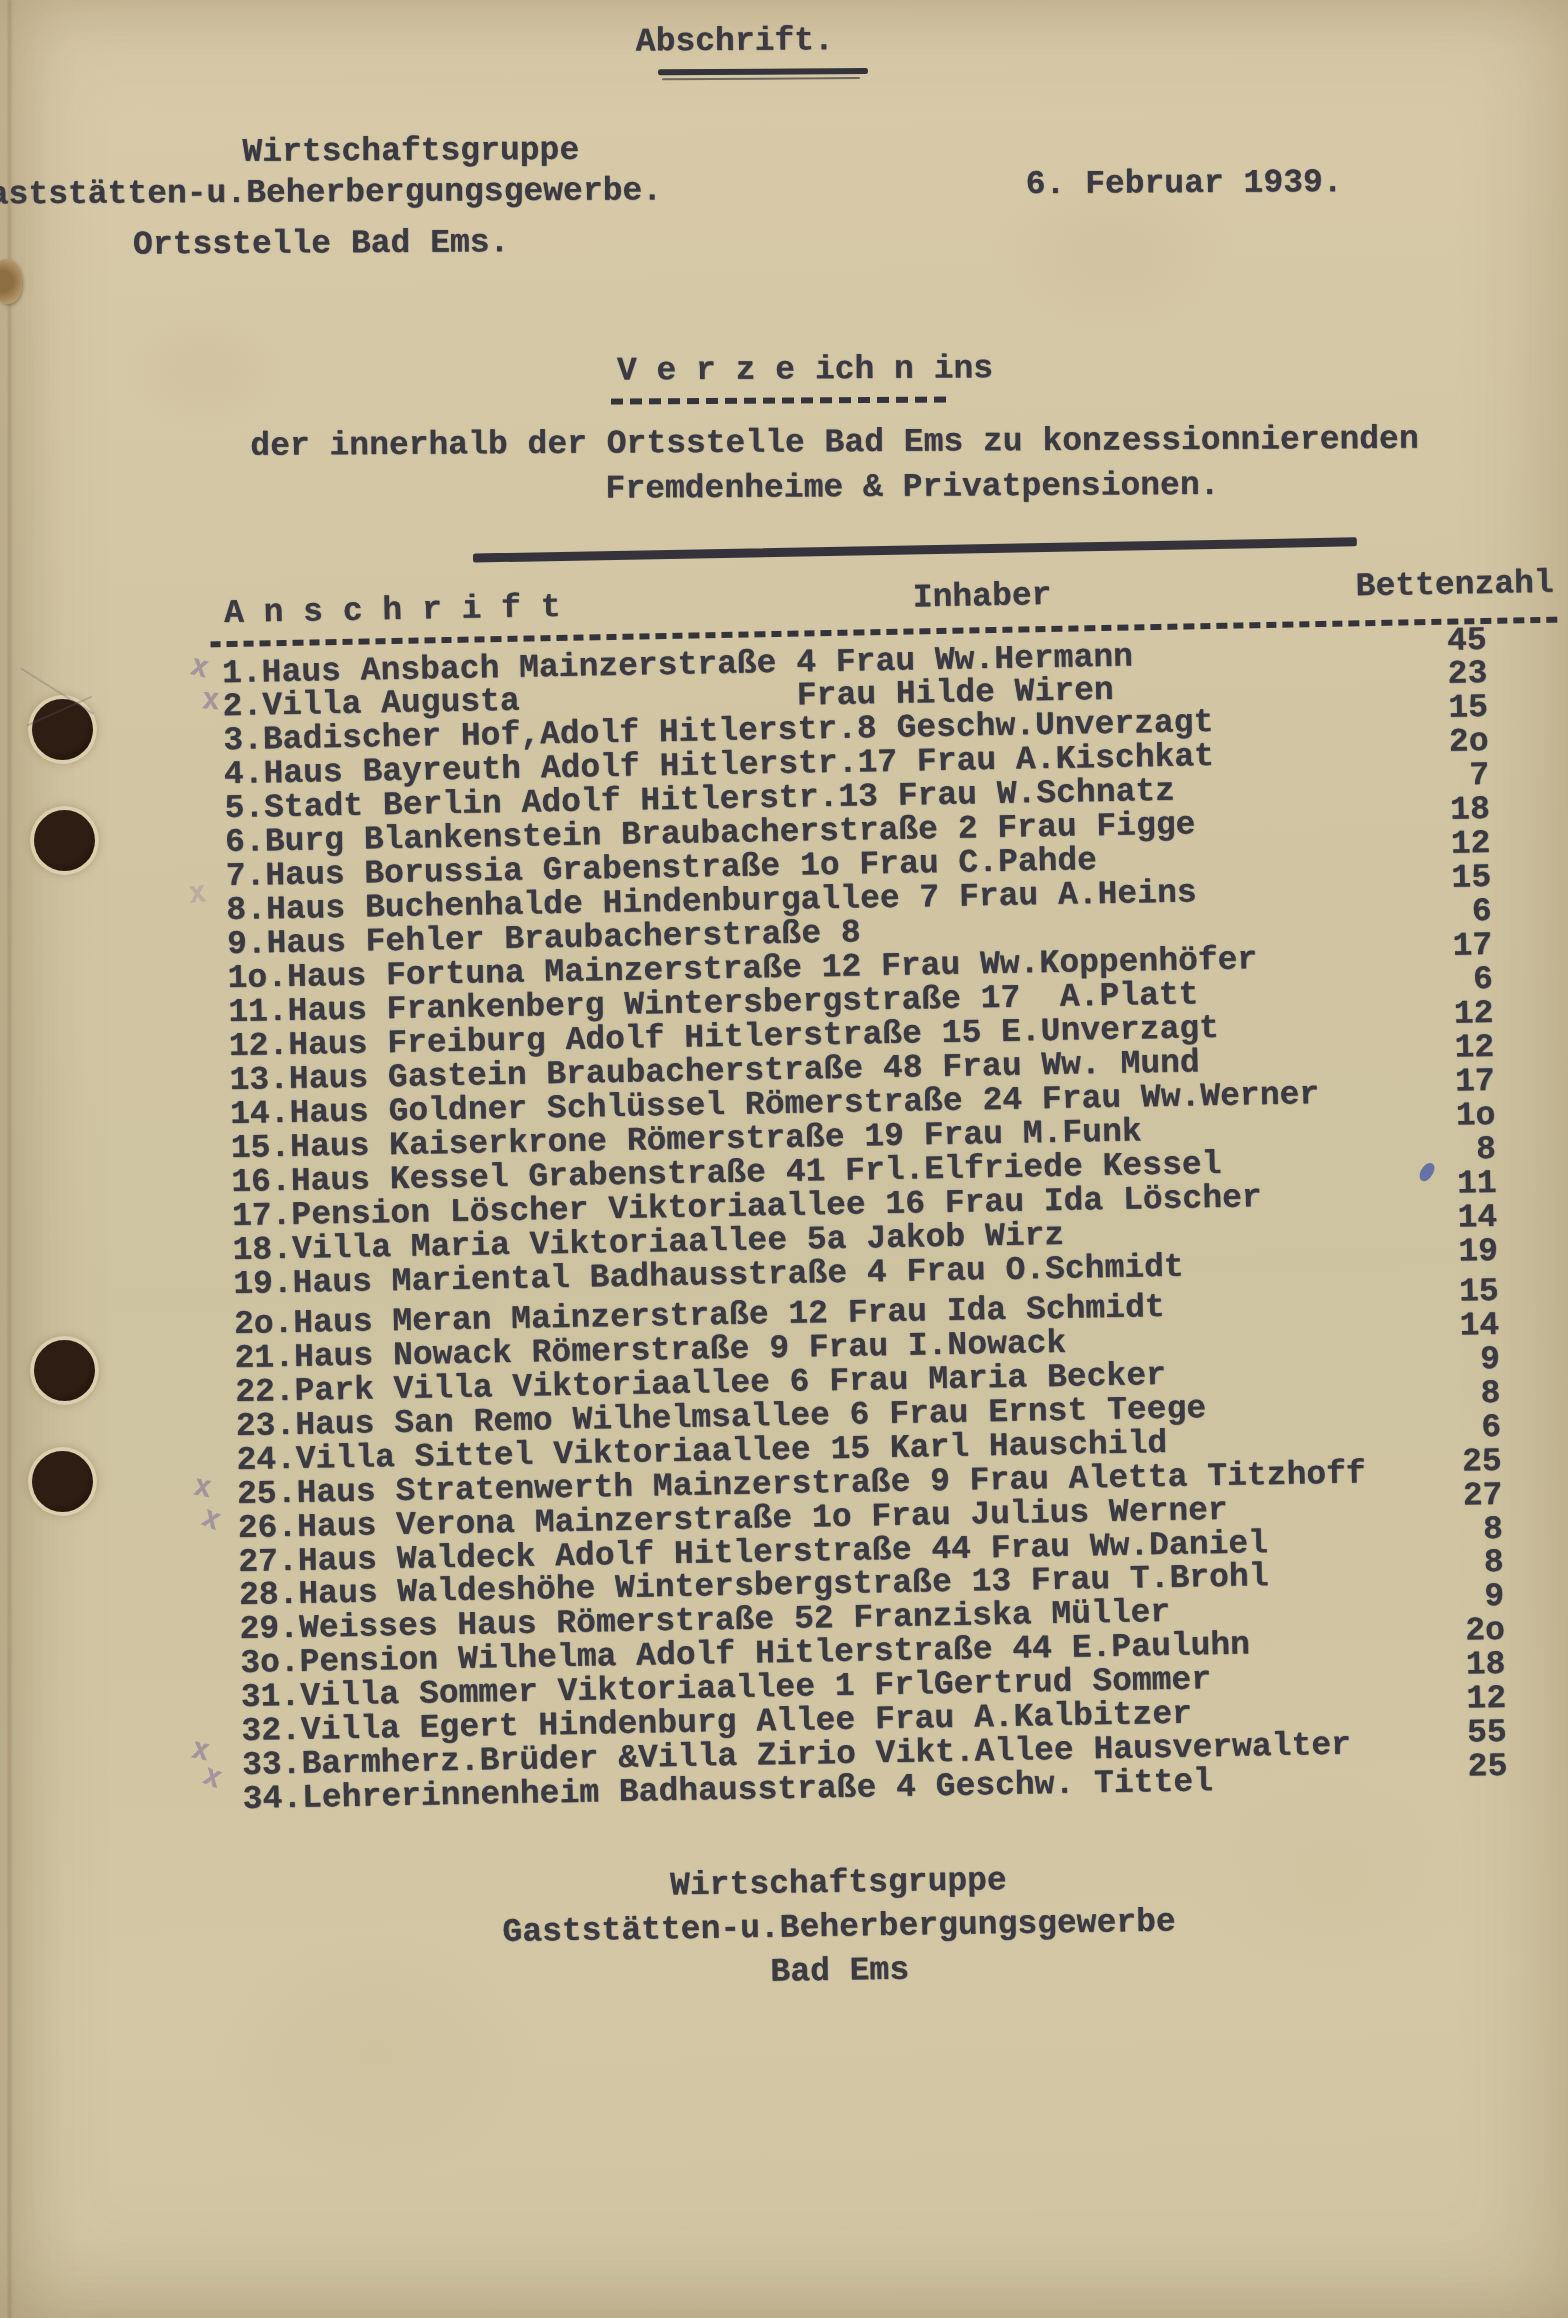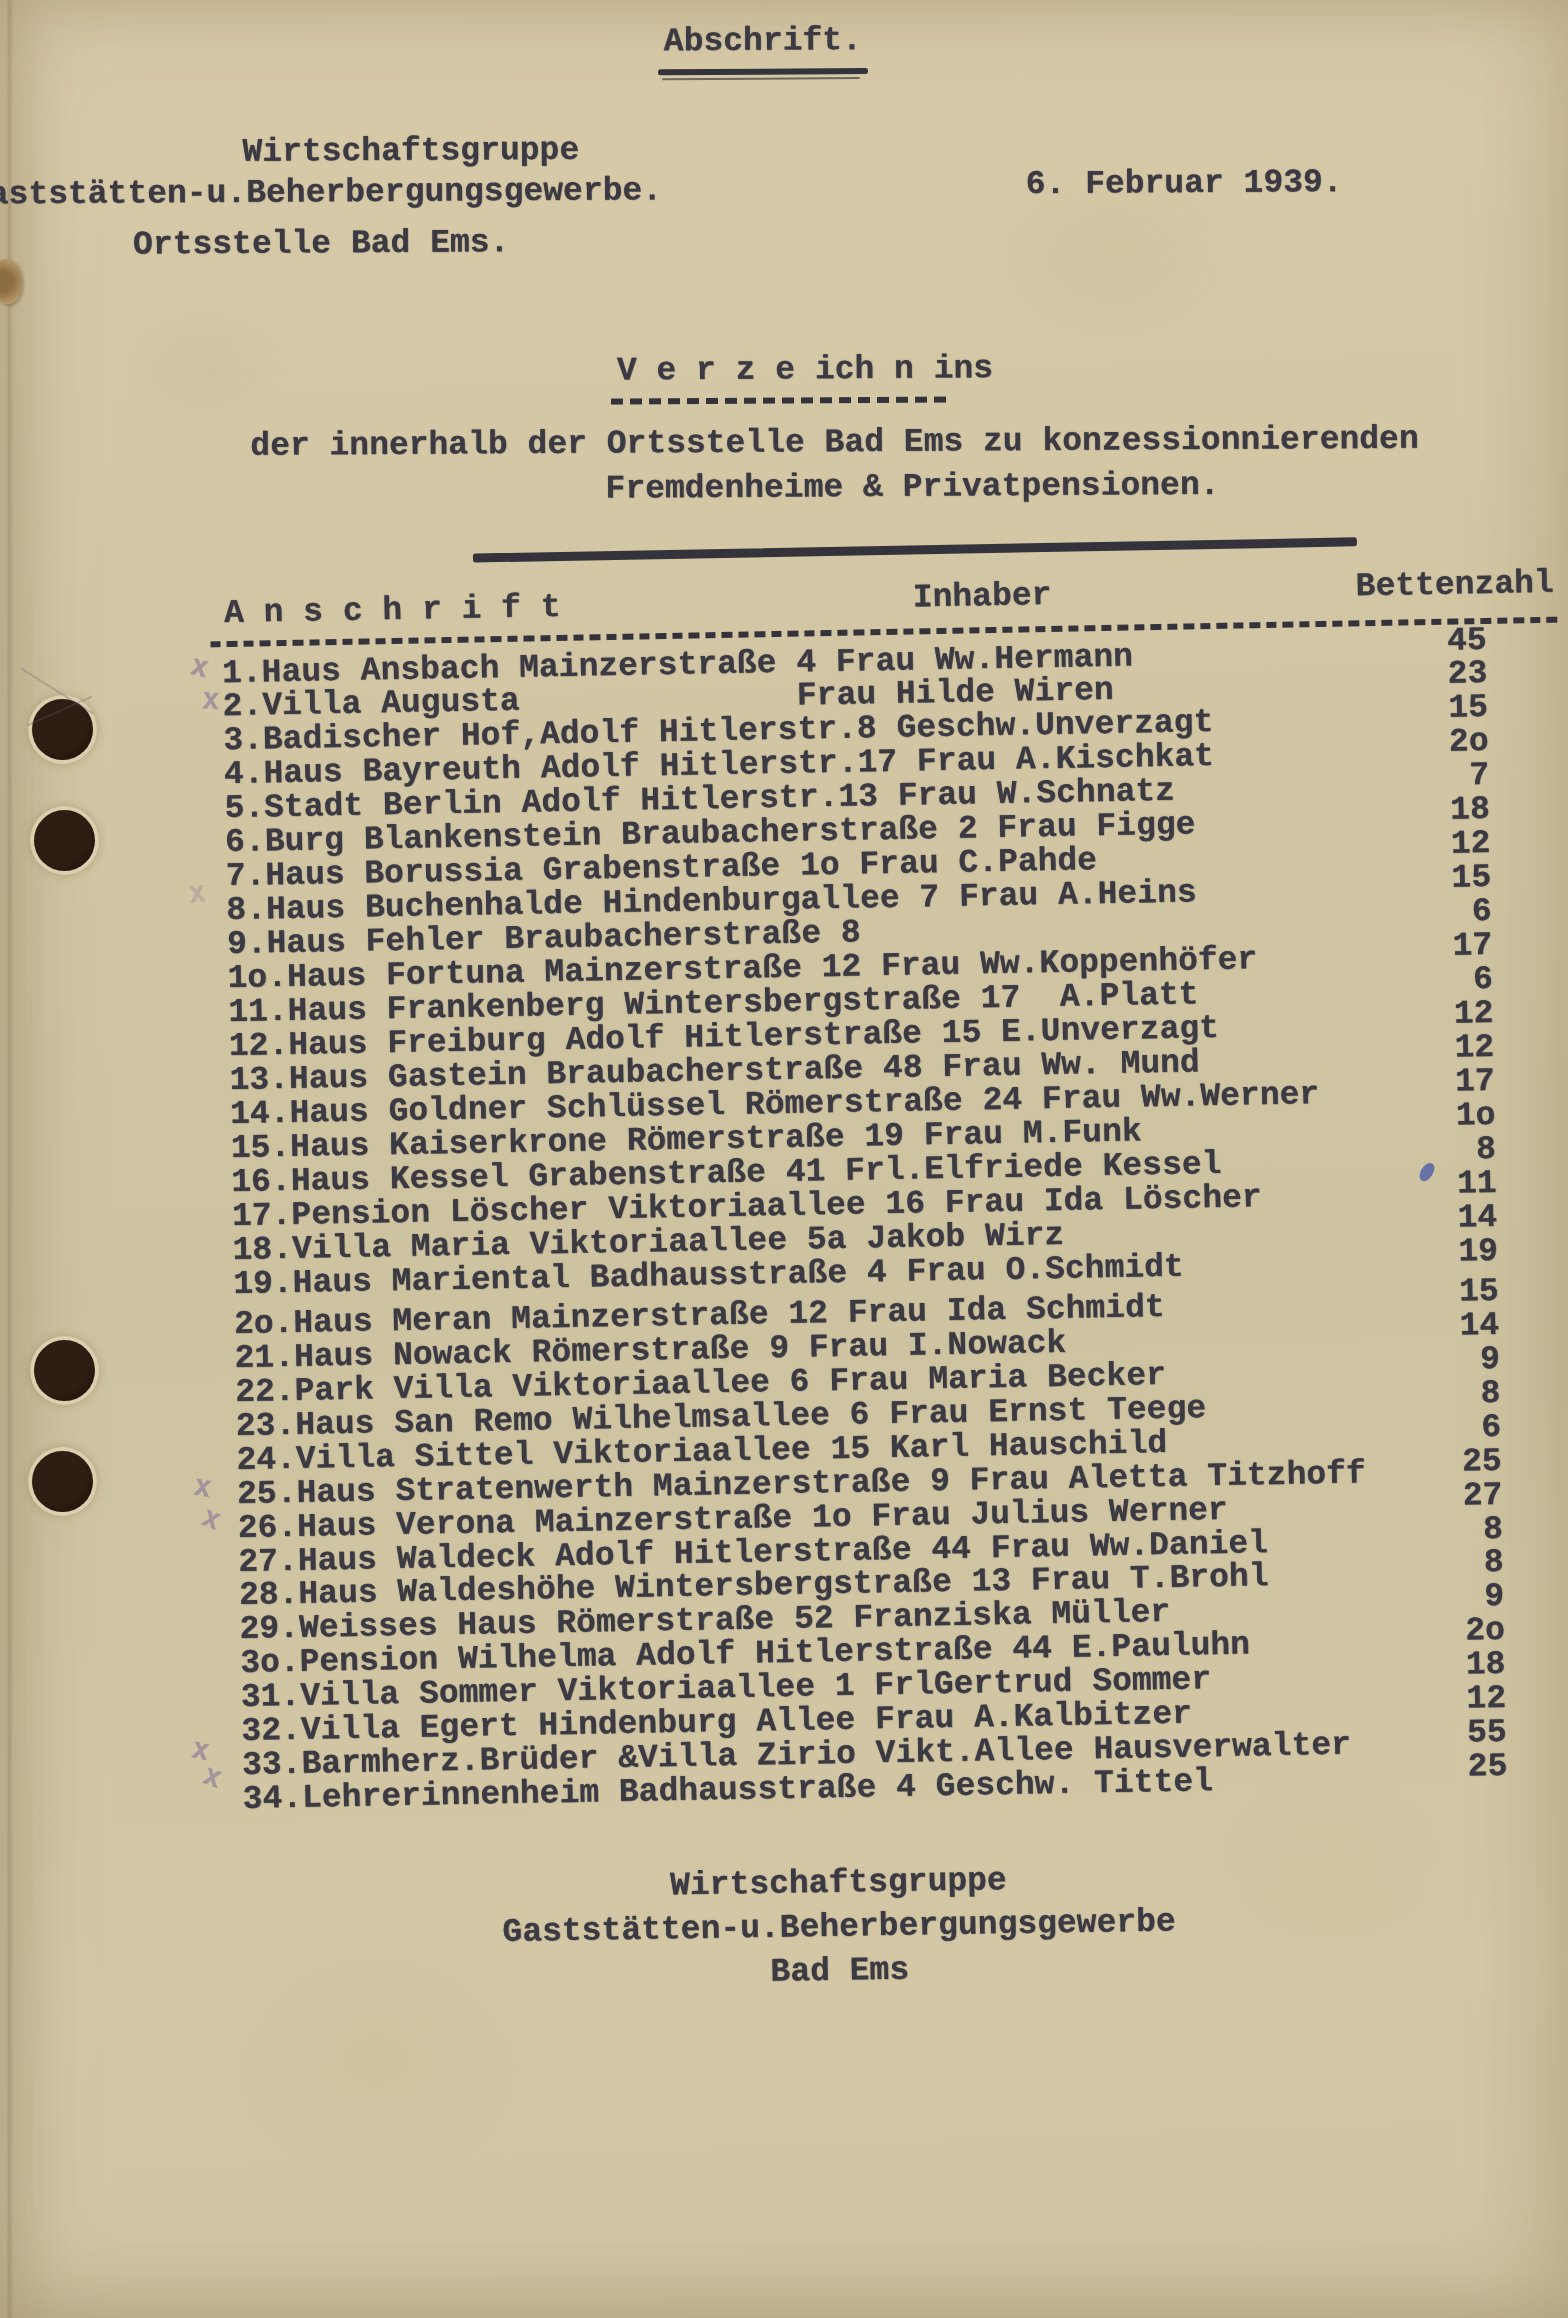--- a/index.html
+++ b/index.html
@@ -44,21 +44,21 @@
 </style>
 </head>
 <body>
 
 <div class="shade"></div>
 <div class="stains"></div>
 <div class="edge"></div>
 <div class="tear"></div>
 
 <div class="head">
-  <div class="tw" style="left:665px;top:23.5px;">Abschrift.</div>
+  <div class="tw" style="left:637px;top:23.5px;">Abschrift.</div>
   <div class="bar" style="left:659px;top:69px;width:210px;height:6.3px;"></div>
   <div class="bar" style="left:663px;top:78px;width:198px;height:2.4px;opacity:.65;"></div>
 
   <div class="tw" style="left:243px;top:132px;">Wirtschaftsgruppe</div>
   <div class="tw" style="left:-11px;top:173px;">aststätten-u.Beherbergungsgewerbe.</div>
   <div class="tw" style="left:1026px;top:169px;">6. Februar 1939.</div>
   <div class="tw" style="left:133px;top:224px;">Ortsstelle Bad Ems.</div>
 
   <div class="tw" style="left:616px;top:353px;">V e r z e ich n ins</div>
   <div class="dash" style="left:610px;top:398px;width:336px;"></div>

